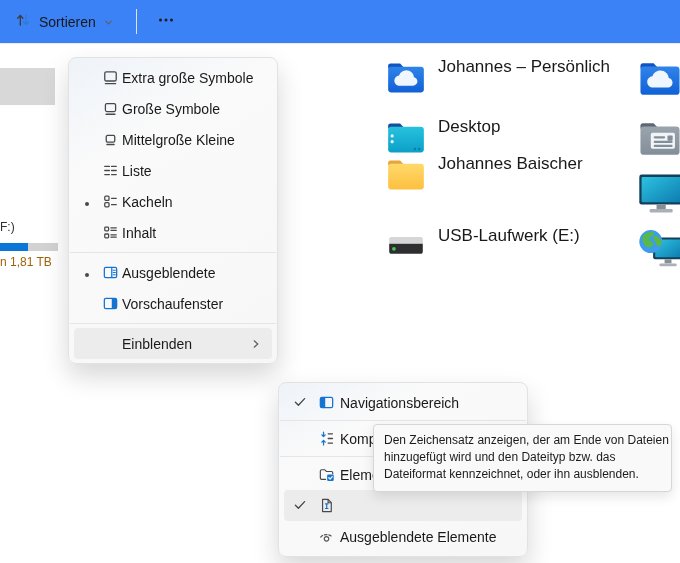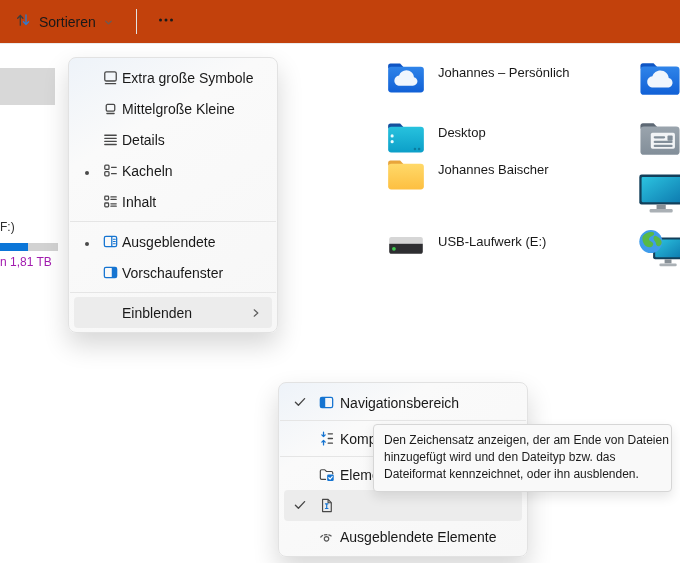--- a/index.html
+++ b/index.html
@@ -2,37 +2,37 @@
 <html><head>
 <meta charset="utf-8">
 <style>
   html,body{margin:0;padding:0}
   body{
     width:680px;height:563px;position:relative;overflow:hidden;
     background:#ffffff;font-family:"Liberation Sans",sans-serif;
     -webkit-font-smoothing:antialiased;
   }
   
-  .toolbar{position:absolute;left:0;top:0;width:680px;height:43px;background:#c2410c;
+  .toolbar{position:absolute;left:0;top:0;width:680px;height:43px;background:#3b82f6;
     border-bottom:1px solid #ebebeb;display:flex;align-items:center}
   .tb-btn{display:flex;align-items:center;gap:8px;padding:5px 9px;border-radius:4px;
     font-size:14px;color:#191919;cursor:default}
   .tb-btn:first-child{margin-left:6px}
   .tb-btn + .tb-btn{margin-left:18px}
   .tb-divider{width:1px;height:25px;background:#e2e2e2;margin-left:14px}
   .tb-more{margin-left:10px;padding:6px 10px;border-radius:4px;display:flex;align-items:center}
   
   .gray-tile{position:absolute;left:0;top:68px;width:55px;height:37px;background:#d8d8d8}
   .drive-name{position:absolute;left:0;top:220px;font-size:12px;color:#2f2f2f;white-space:nowrap}
   .drive-bar{position:absolute;left:0;top:243px;width:58px;height:8px;background:#d2d2d2;overflow:hidden}
   .drive-bar-fill{height:100%;background:#0b76d8}
-  .drive-size{position:absolute;left:0;top:255px;font-size:12px;color:#a21caf;white-space:nowrap}
+  .drive-size{position:absolute;left:0;top:255px;font-size:12px;color:#a16207;white-space:nowrap}
   .tile{position:absolute;left:385px;display:flex}
   .tile .t-icon{width:42px;height:42px;flex:none}
-  .tile .t-label{margin-left:11px;margin-top:8px;font-size:13px;color:#191919;white-space:nowrap}
+  .tile .t-label{margin-left:11px;font-size:17px;color:#191919;white-space:nowrap}
   .ricon{position:absolute;left:637px;width:46px;height:46px}
   
   .menu{position:absolute;background:linear-gradient(150deg,#eef3f9 0%,#fafafa 28%,#f7f7f7 100%);
     border:1px solid #e2e2e2;border-radius:8px;box-shadow:0 12px 26px rgba(0,0,0,.16);
     padding:4px 0;box-sizing:border-box}
   #view-menu{left:68px;top:57px;width:210px;z-index:15}
   #show-submenu{left:278px;top:382px;width:250px;z-index:20}
   .mi{height:31px;margin:0 5px;border-radius:4px;display:flex;align-items:center}
   .mi.hl{background:#ececec}
   .sel{width:26px;flex:none;display:flex;justify-content:center;align-items:center}
@@ -201,34 +201,44 @@
           <rect x="2.6" y="2.6" width="10.8" height="8.7" rx="1.5"></rect>
           <path d="M3.2 13.8h9.6"></path>
         </svg>
     </span>
     <span class="lbl">Extra große Symbole</span>
   </div>
   <div class="mi">
     <span class="sel"></span>
     <span class="ic">
       <svg width="17" height="17" viewBox="0 0 16 16" fill="none" stroke="#484848" stroke-width="1.2" stroke-linecap="round">
+          <rect x="3.2" y="3.4" width="9.6" height="7.5" rx="1.4"></rect>
+          <path d="M3.8 13.4h8.4"></path>
+        </svg>
+    </span>
+    <span class="lbl">Große Symbole</span>
+  </div>
+  <div class="mi">
+    <span class="sel"></span>
+    <span class="ic">
+      <svg width="17" height="17" viewBox="0 0 16 16" fill="none" stroke="#484848" stroke-width="1.2" stroke-linecap="round">
           <rect x="4" y="4.2" width="8" height="6.2" rx="1.2"></rect>
           <path d="M4.6 12.7h6.8"></path>
         </svg>
     </span>
     <span class="lbl">Mittelgroße Kleine</span>
   </div>
   <div class="mi">
     <span class="sel"></span>
     <span class="ic">
       <svg width="17" height="17" viewBox="0 0 16 16" fill="none" stroke="#484848" stroke-width="1.2" stroke-linecap="round">
-          <path d="M2.6 4h10.8M2.6 6.9h10.8M2.6 9.8h10.8M2.6 12.7h10.8"></path>
-        </svg>
-    </span>
-    <span class="lbl">Details</span>
+          <path d="M2.6 4.2h4.4M9 4.2h4.4M2.6 8h4.4M9 8h4.4M2.6 11.8h4.4M9 11.8h4.4"></path>
+        </svg>
+    </span>
+    <span class="lbl">Liste</span>
   </div>
   <div class="mi">
     <span class="sel">
         <span><svg width="6" height="6" viewBox="0 0 6 6">
             <circle cx="3" cy="3" r="2" fill="#4a4a4a"></circle>
           </svg></span>
       </span>
     <span class="ic">
       <svg width="17" height="17" viewBox="0 0 16 16" fill="none" stroke="#484848" stroke-width="1.2" stroke-linecap="round">
           <rect x="2.6" y="3" width="4" height="4" rx="0.9"></rect>

